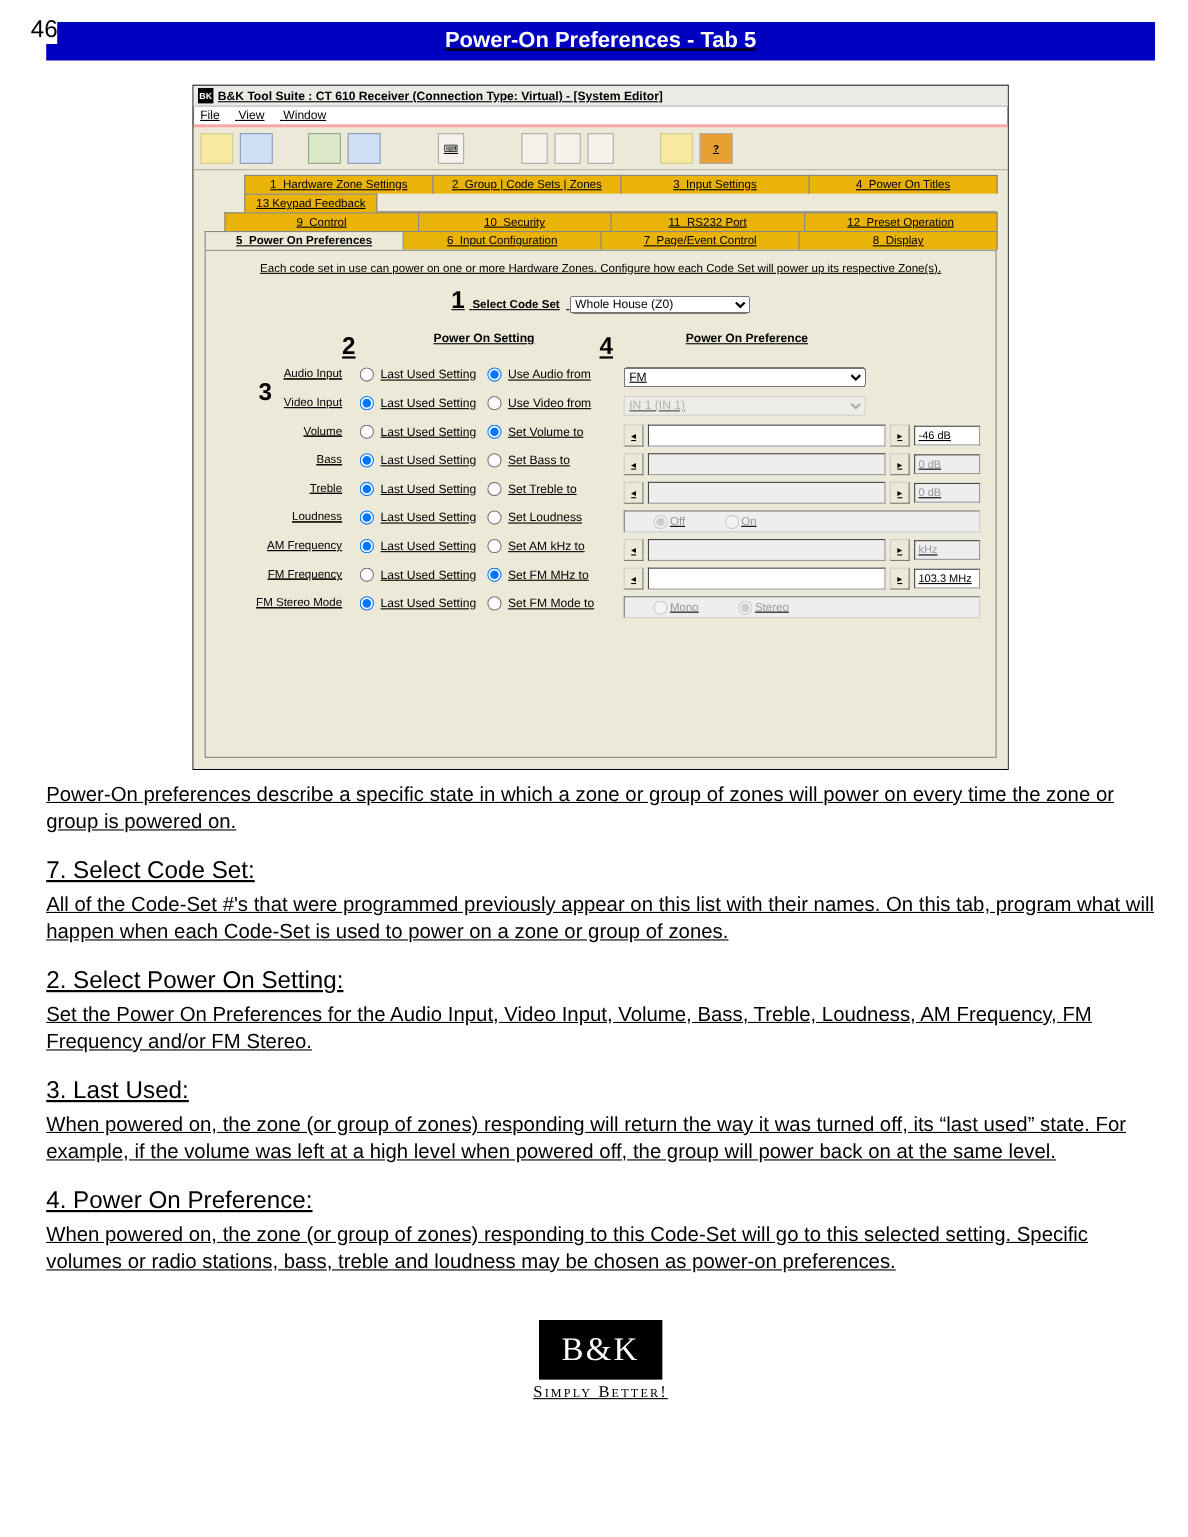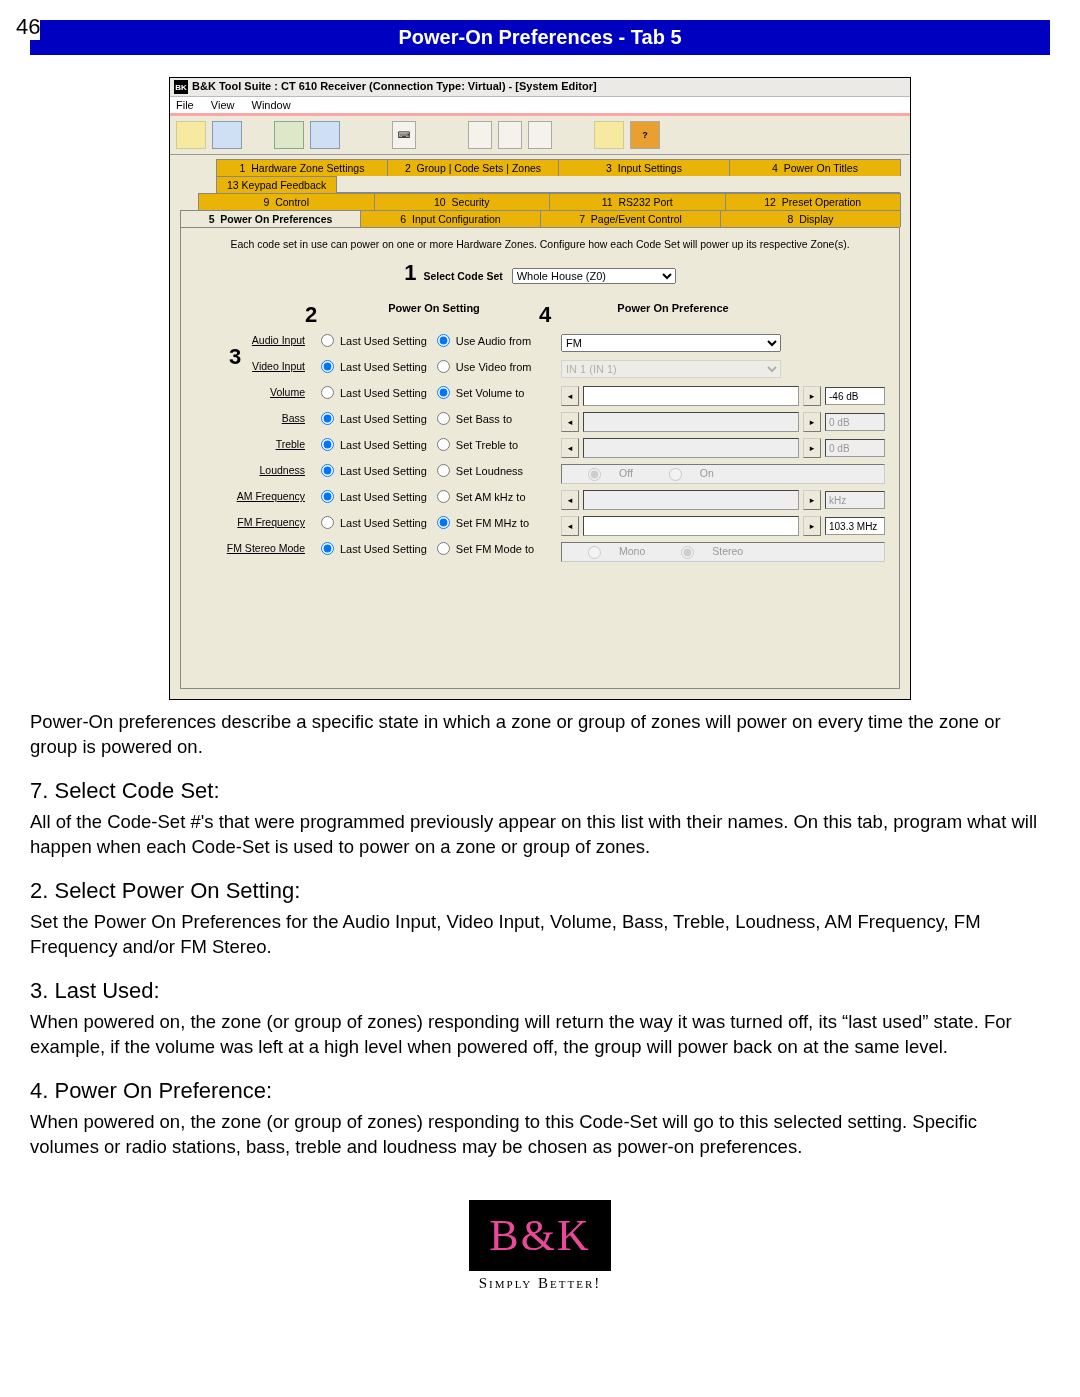--- a/index.html
+++ b/index.html
@@ -4,21 +4,22 @@
 <style>
   body {
     margin: 0;
     padding: 0;
     font-family: Arial, Helvetica, sans-serif;
     background: #fff;
     color: #000;
     width: 1080px;
   }
   .page {
-    padding: 20px 30px 30px 30px;
+    padding: 20px 30px 30px 42px;
+    text-decoration: underline;
   }
   .header-bar {
     background: #0000c0;
     color: #fff;
     font-size: 20px;
     font-weight: bold;
     text-align: center;
     padding: 6px 0;
     position: relative;
   }
@@ -39,21 +40,21 @@
     font-family: "Tahoma", Arial, sans-serif;
     font-size: 11px;
   }
   .titlebar {
     background: #eceae6;
     border-bottom: 1px solid #bbb;
     padding: 2px 4px;
     font-size: 11px;
     font-weight: bold;
     display:flex;
-    align-items:flex-start;
+    align-items:flex-end;
     gap:4px;
   }
   .bk-icon {
     width:14px; height:14px; background:#000; color:#fff; font-size:8px;
     display:inline-flex; align-items:center; justify-content:center;
   }
   .menubar {
     padding: 2px 6px;
     font-size: 11px;
     border-bottom:3px solid #fca5a5;
@@ -157,21 +158,21 @@
   .val-box{
     width:60px;height:18px;border:1px inset #999;background:#fff;
     font-size:10px;display:inline-flex;align-items:center;padding:0 3px;box-sizing:border-box;
   }
   .val-box.disabled{color:#999;background:#eee;}
   .radio-pref{
     flex:1;display:flex;gap:30px;padding-left:20px;align-items:center;
     border:none;height:18px;background:transparent;
   }
   .radio-pref.boxed{border:1px inset #ccc;background:#eee;}
-  .radio-pref label{color:#999;margin-left:16px;}
+  .radio-pref label{color:#999;}
   .callout{
     position:absolute;
     font-size:22px;
     font-weight:bold;
     font-family:Arial,sans-serif;
     color:#000;
   }
   .body-text{
     font-size:18.5px;
     line-height:1.35;
@@ -180,22 +181,22 @@
   }
   .section-head{
     font-size:22px;
     margin:18px 0 4px 0;
     font-family: Arial, Helvetica, sans-serif;
   }
   .footer-logo{
     text-align:center;margin-top:40px;
   }
   .bk-box{
-    display:inline-block;border:2px solid #000;background:#000;color:#ec4899;
-    font-family:"Times New Roman",serif;font-size:44px;padding:8px 18px;letter-spacing:2px;
+    display:inline-block;border:2px solid #000;background:#000;color:#ffffff;
+    font-family:"Times New Roman",serif;font-size:30px;padding:8px 18px;letter-spacing:2px;
   }
   .bk-tag{
     font-family:"Times New Roman",serif;font-size:15px;letter-spacing:2px;margin-top:4px;
     font-variant:small-caps;
   }
   input[type=radio]{margin:0 2px 0 6px; vertical-align:middle;}
   select:disabled{color:#999;background:#eee;}
 </style>
 </head>
 <body>

